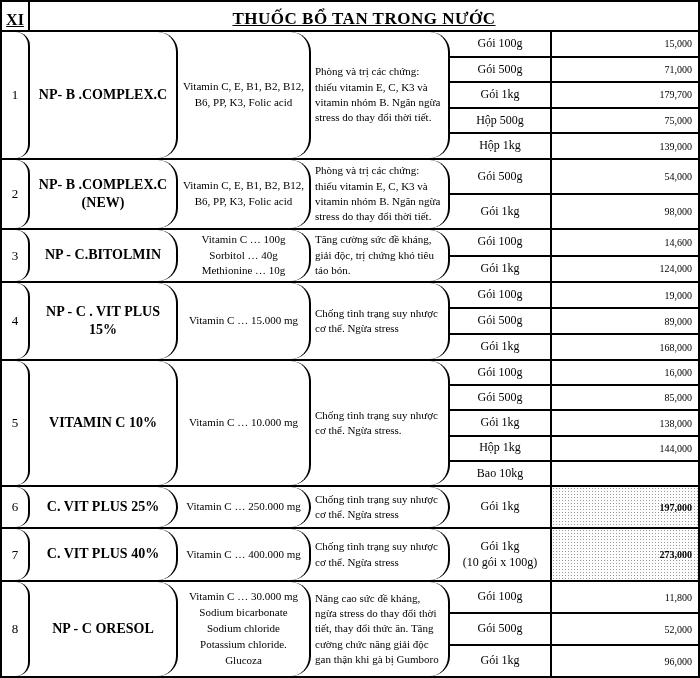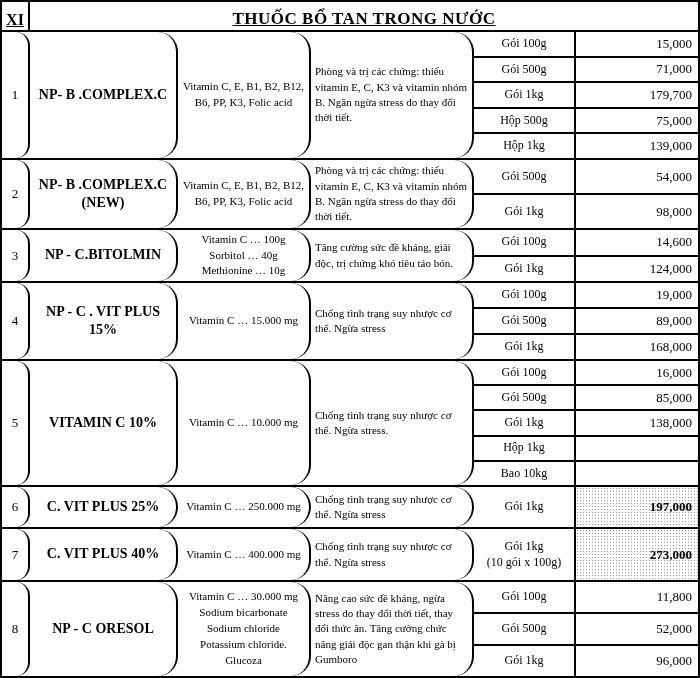--- a/index.html
+++ b/index.html
@@ -10,26 +10,26 @@
   .hdr-no{width:28px;box-sizing:border-box;border-right:2px solid #000;display:flex;align-items:flex-end;justify-content:center;font-weight:bold;font-size:16px;text-decoration:underline;padding-bottom:1px;}
   .hdr-title{flex:1;display:flex;align-items:flex-end;justify-content:center;font-weight:bold;font-size:17px;letter-spacing:.5px;text-decoration:underline;padding-bottom:1px;}
   
   .prow{display:flex;border-top:2px solid #000;flex:none;box-sizing:border-box;}
   .r-1{height:128px}.r-2{height:70px}.r-3{height:53px}.r-4{height:78px}
   .r-5{height:126px}.r-6{height:42px}.r-7{height:53px}.r-8{height:96px}
   .c{box-sizing:border-box;border-right:2px solid #000;border-radius:20px;}
   .c-num{width:28px;display:flex;align-items:center;justify-content:center;font-size:13px;}
   .c-name{width:148px;display:flex;align-items:center;justify-content:center;text-align:center;font-weight:bold;font-size:14px;padding:0 3px;line-height:1.3;}
   .c-ingr{width:133px;display:flex;align-items:center;justify-content:center;text-align:center;font-size:11px;line-height:1.45;padding:0 0;white-space:pre-line;}
-  .c-desc{width:163px;display:flex;align-items:center;font-size:11px;line-height:1.4;padding:2px 4px;}
+  .c-desc{width:139px;display:flex;align-items:center;font-size:11px;line-height:1.4;padding:2px 4px;}
   .c-variants{flex:1;border-right:none;display:flex;flex-direction:column;}
   .variant{flex:1;display:flex;border-top:2px solid #000;}
   .variant:first-child{border-top:none;}
   .v-pack{width:102px;box-sizing:border-box;border-right:2px solid #000;display:flex;align-items:center;justify-content:center;text-align:center;font-size:12px;line-height:1.3;white-space:pre-line;}
-  .v-price{flex:1;display:flex;align-items:center;justify-content:flex-end;padding-right:6px;font-size:13px;}
+  .v-price{flex:1;display:flex;align-items:center;justify-content:flex-end;padding-right:6px;font-size:10px;}
   .v-price.hl{font-weight:bold;background-image:radial-gradient(circle,#9a9a9a .7px,transparent .95px);background-size:3px 3px;background-color:#fdfdfd;padding-left:44px;}
 </style>
 </head>
 <body>
 
 <div class="sheet">
 
   <div class="hdr">
     <div class="hdr-no">XI</div>
     <div class="hdr-title">THUỐC BỔ TAN TRONG NƯỚC</div>
@@ -134,20 +134,21 @@
       <div class="variant">
         <div class="v-pack">Gói 500g</div>
         <div class="v-price">85,000</div>
       </div>
       <div class="variant">
         <div class="v-pack">Gói 1kg</div>
         <div class="v-price">138,000</div>
       </div>
       <div class="variant">
         <div class="v-pack">Hộp 1kg</div>
+        <div class="v-price">144,000</div>
       </div>
       <div class="variant">
         <div class="v-pack">Bao 10kg</div>
       </div>
     </div>
   </div>
 
   <div class="prow r-6">
     <div class="c c-num">6</div>
     <div class="c c-name">C. VIT  PLUS 25%</div>

